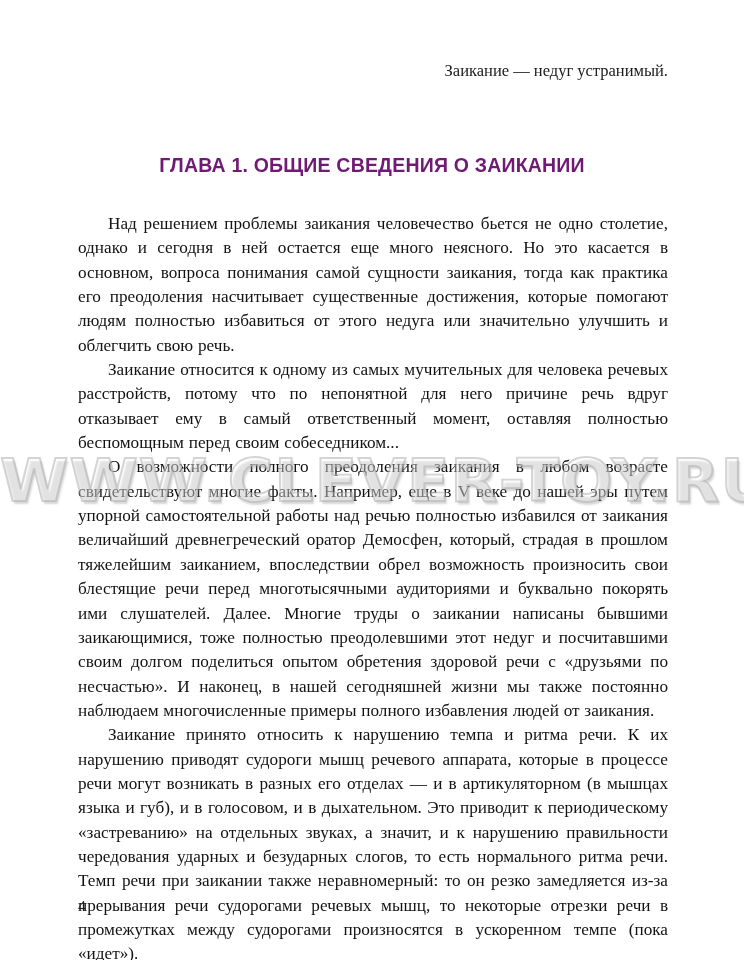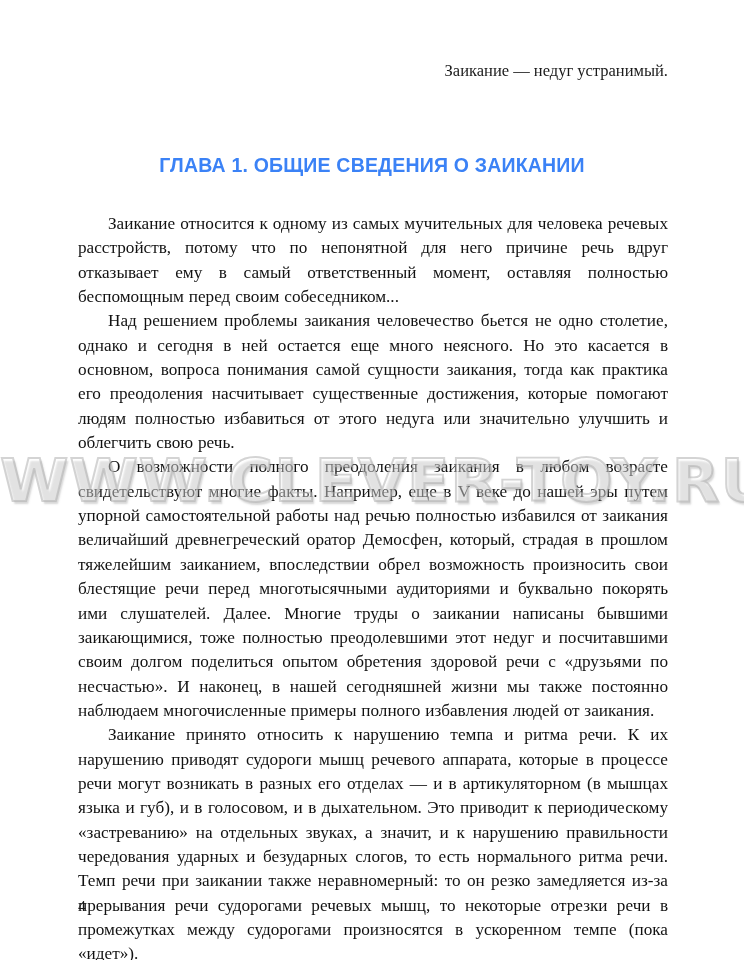--- a/index.html
+++ b/index.html
@@ -32,21 +32,21 @@
     position: absolute;
     top: 154px;
     left: 0;
     width: 100%;
     margin: 0;
     text-align: center;
     font-family: "Liberation Sans", sans-serif;
     font-weight: bold;
     font-size: 19.5px;
     letter-spacing: 0.2px;
-    color: #3b82f6;
+    color: #701a75;
   }
   .body-text {
     position: absolute;
     top: 212px;
     left: 78px;
     width: 590px;
     font-size: 17.2px;
     line-height: 24.35px;
     text-align: justify;
     hyphens: auto;
@@ -89,22 +89,22 @@
 
 <div class="page">
 
   <div class="epigraph">
     <div class="epigraph-quote">Заикание — недуг устранимый.</div>
   </div>
 
   <h1 class="chapter-title">ГЛАВА 1. ОБЩИЕ СВЕДЕНИЯ О ЗАИКАНИИ</h1>
 
   <div class="body-text">
+    <p class="para">Над решением проблемы заикания человечество бьется не одно столетие, однако и сегодня в ней остается еще много неясного. Но это касается в основном, вопроса понимания самой сущности заикания, тогда как практика его преодоления насчитывает существенные достижения, которые помогают людям полностью избавиться от этого недуга или значительно улучшить и облегчить свою речь.</p>
     <p class="para">Заикание относится к одному из самых мучительных для человека речевых расстройств, потому что по непонятной для него причине речь вдруг отказывает ему в самый ответственный момент, оставляя полностью беспомощным перед своим собеседником...</p>
-    <p class="para">Над решением проблемы заикания человечество бьется не одно столетие, однако и сегодня в ней остается еще много неясного. Но это касается в основном, вопроса понимания самой сущности заикания, тогда как практика его преодоления насчитывает существенные достижения, которые помогают людям полностью избавиться от этого недуга или значительно улучшить и облегчить свою речь.</p>
     <p class="para">О возможности полного преодоления заикания в любом возрасте свидетельствуют многие факты. Например, еще в V веке до нашей эры путем упорной самостоятельной работы над речью полностью избавился от заикания величайший древнегреческий оратор Демосфен, который, страдая в прошлом тяжелейшим заиканием, впоследствии обрел возможность произносить свои блестящие речи перед многотысячными аудиториями и буквально покорять ими слушателей. Далее. Многие труды о заикании написаны бывшими заикающимися, тоже полностью преодолевшими этот недуг и посчитавшими своим долгом поделиться опытом обретения здоровой речи с «друзьями по несчастью». И наконец, в нашей сегодняшней жизни мы также постоянно наблюдаем многочисленные примеры полного избавления людей от заикания.</p>
     <p class="para">Заикание принято относить к нарушению темпа и ритма речи. К их нарушению приводят судороги мышц речевого аппарата, которые в процессе речи могут возникать в разных его отделах — и в артикуляторном (в мышцах языка и губ), и в голосовом, и в дыхательном. Это приводит к периодическому «застреванию» на отдельных звуках, а значит, и к нарушению правильности чередования ударных и безударных слогов, то есть нормального ритма речи. Темп речи при заикании также неравномерный: то он резко замедляется из-за прерывания речи судорогами речевых мышц, то некоторые отрезки речи в промежутках между судорогами произносятся в ускоренном темпе (пока «идет»).</p>
   </div>
 
   <div class="watermark">WWW.CLEVER-TOY.RU</div>
 
   <div class="page-number">4</div>
 
 </div>
 

